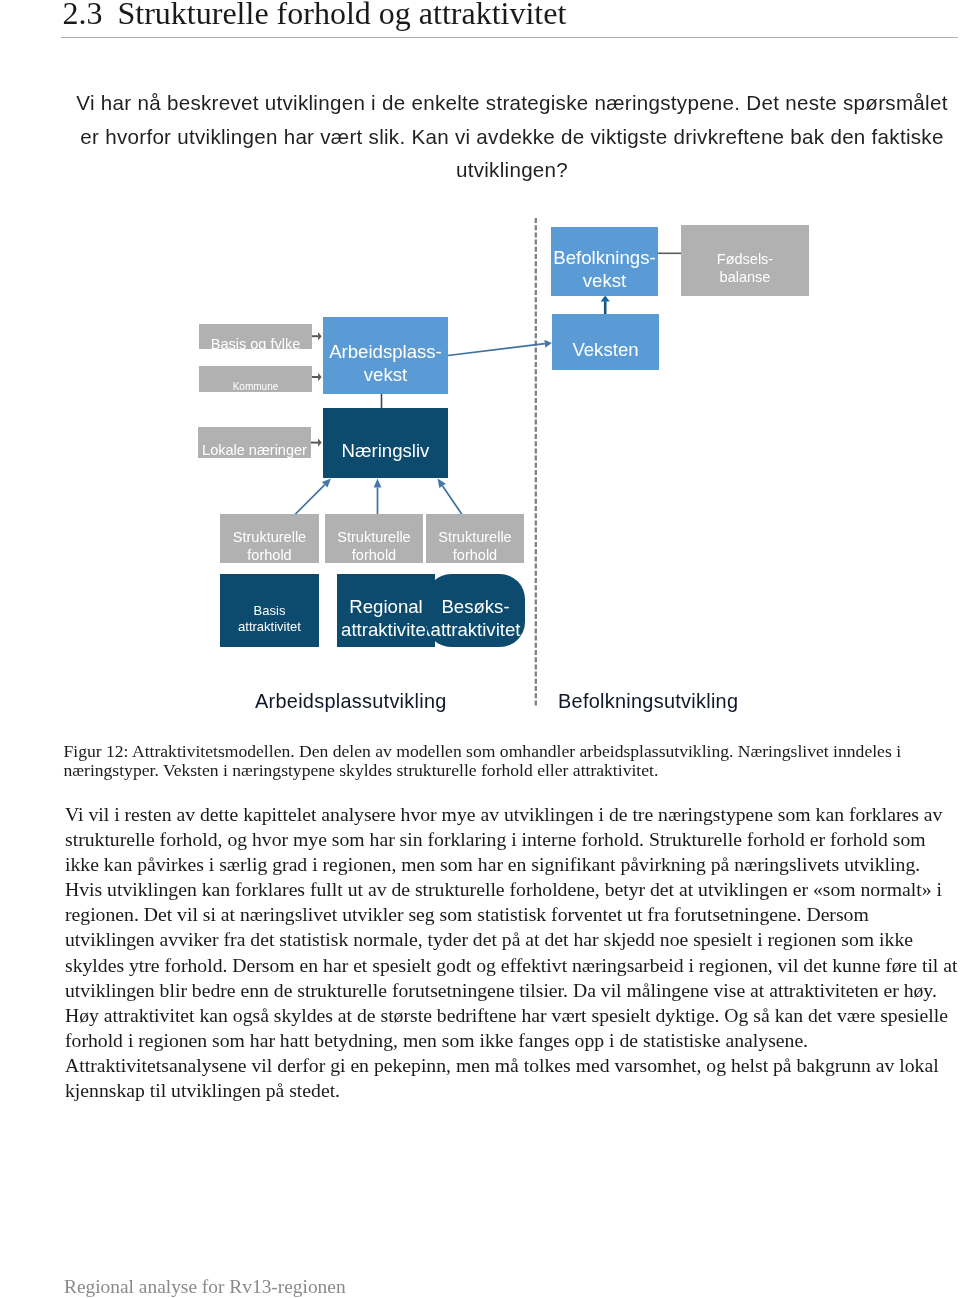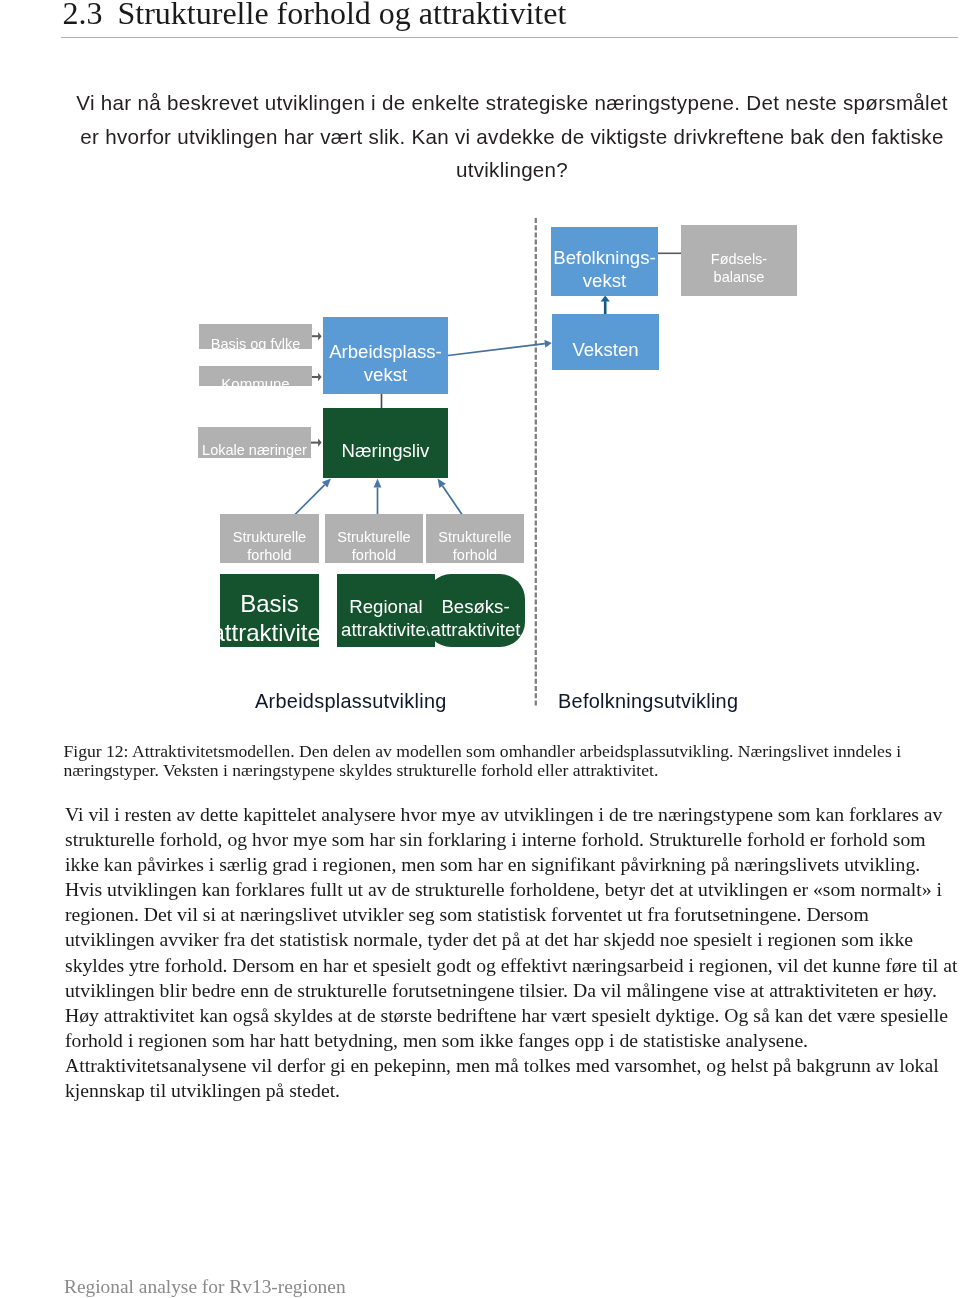--- a/index.html
+++ b/index.html
@@ -21,21 +21,21 @@
          font-family:"Liberation Sans", sans-serif;font-size:20.6px;letter-spacing:0.28px;
          line-height:33.6px;color:#231f20;will-change:transform;margin-top:32px;}
 
   
   #figure{position:absolute;left:0;top:0;width:960px;height:740px;}
   #fig-lines{position:absolute;left:0;top:0;}
   .bx{position:absolute;display:flex;align-items:center;justify-content:center;
       text-align:center;color:#ffffff;font-family:"Liberation Sans", sans-serif;
       line-height:1.185;box-sizing:border-box;white-space:pre-line;padding-top:16px;will-change:transform;}
   .blue-l{background:#5B9BD5;}
-  .blue-d{background:#14532d;}
+  .blue-d{background:#0c4a6e;}
   .gray{background:#B1B1B1;}
   .figlabel{position:absolute;font-family:"Liberation Sans", sans-serif;font-size:19.9px;
             letter-spacing:0.28px;color:#0f172a;white-space:nowrap;will-change:transform;}
 
   
   #caption{position:absolute;left:63.5px;top:742px;width:894px;
            font-family:"Liberation Serif", serif;font-size:17.6px;line-height:19.1px;
            color:#1a1a1a;text-align:left;}
   #bodytext{position:absolute;left:65px;top:802px;width:894px;
            font-family:"Liberation Serif", serif;font-size:19.7px;line-height:25.1px;
@@ -101,36 +101,36 @@
         <path d="M377.5 478.5 L381.4 487.5 L373.6 487.5 Z" fill="#4777A8"></path>
       </g>
       <g>
         <line x1="462" y1="514.5" x2="442.6" y2="485.9" stroke="#41719C" stroke-width="1.7"></line>
         <path d="M437.5 478.5 L445.8 483.7 L439.3 488.1 Z" fill="#4777A8"></path>
       </g>
     </svg>
 
     <div class="bx blue-l" style="left:551px;top:227px;width:107px;height:69px;font-size:18.6px;">Befolknings-
 vekst</div>
-    <div class="bx gray" style="left:681px;top:225px;width:116px;height:71px;font-size:14.5px;text-align:center;">Fødsels-
+    <div class="bx gray" style="left:681px;top:225px;width:128px;height:71px;font-size:14.5px;text-align:center;">Fødsels-
 balanse</div>
     <div class="bx blue-l" style="left:552px;top:314px;width:107px;height:56px;font-size:18.6px;">Veksten</div>
     <div class="bx gray" style="left:199px;top:324px;width:113px;height:25px;font-size:14.5px;">Basis og fylke</div>
-    <div class="bx gray" style="left:199px;top:366px;width:113px;height:20px;font-size:15px;">Kommune</div>
+    <div class="bx gray" style="left:199px;top:366px;width:113px;height:26px;font-size:10px;">Kommune</div>
     <div class="bx blue-l" style="left:322.5px;top:317px;width:125px;height:77px;font-size:18.6px;">Arbeidsplass-
 vekst</div>
     <div class="bx gray" style="left:198px;top:427px;width:113px;height:31px;font-size:14.5px;">Lokale næringer</div>
     <div class="bx blue-d" style="left:322.5px;top:408px;width:125px;height:69.5px;font-size:18.6px;">Næringsliv</div>
     <div class="bx gray" style="left:220px;top:514px;width:99px;height:49px;font-size:14.5px;">Strukturelle
 forhold</div>
     <div class="bx gray" style="left:325px;top:514px;width:98px;height:49px;font-size:14.5px;">Strukturelle
 forhold</div>
     <div class="bx gray" style="left:426px;top:514px;width:98px;height:49px;font-size:14.5px;">Strukturelle
 forhold</div>
-    <div class="bx blue-d" style="left:220px;top:574px;width:99px;height:73px;font-size:24px;">Basis
+    <div class="bx blue-d" style="left:220px;top:574px;width:99px;height:73px;font-size:13px;">Basis
 attraktivitet</div>
     <div class="bx blue-d" style="left:325px;top:574px;width:98px;height:73px;font-size:18.6px;margin-left:12px;">Regional
 attraktivitet</div>
     <div class="bx blue-d" style="left:426px;top:574px;width:99px;height:73px;font-size:18.6px;border-radius:25px;">Besøks-
 attraktivitet</div>
 
     <div class="figlabel" style="left:255px;top:690px;">Arbeidsplassutvikling</div>
     <div class="figlabel" style="left:558px;top:690px;">Befolkningsutvikling</div>
   </div>
 

